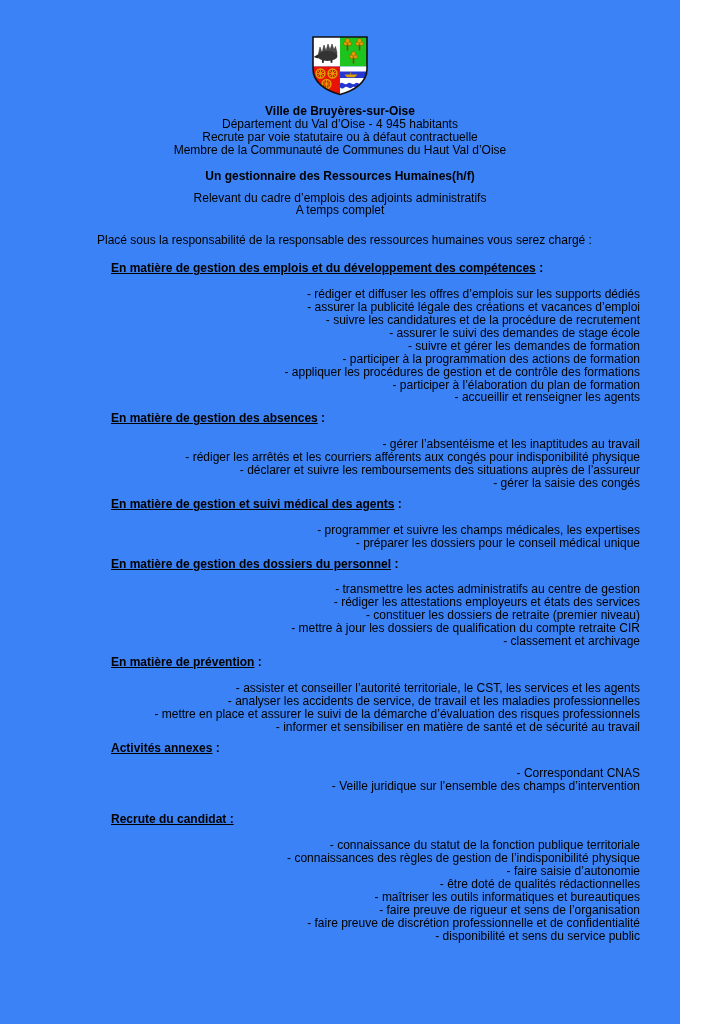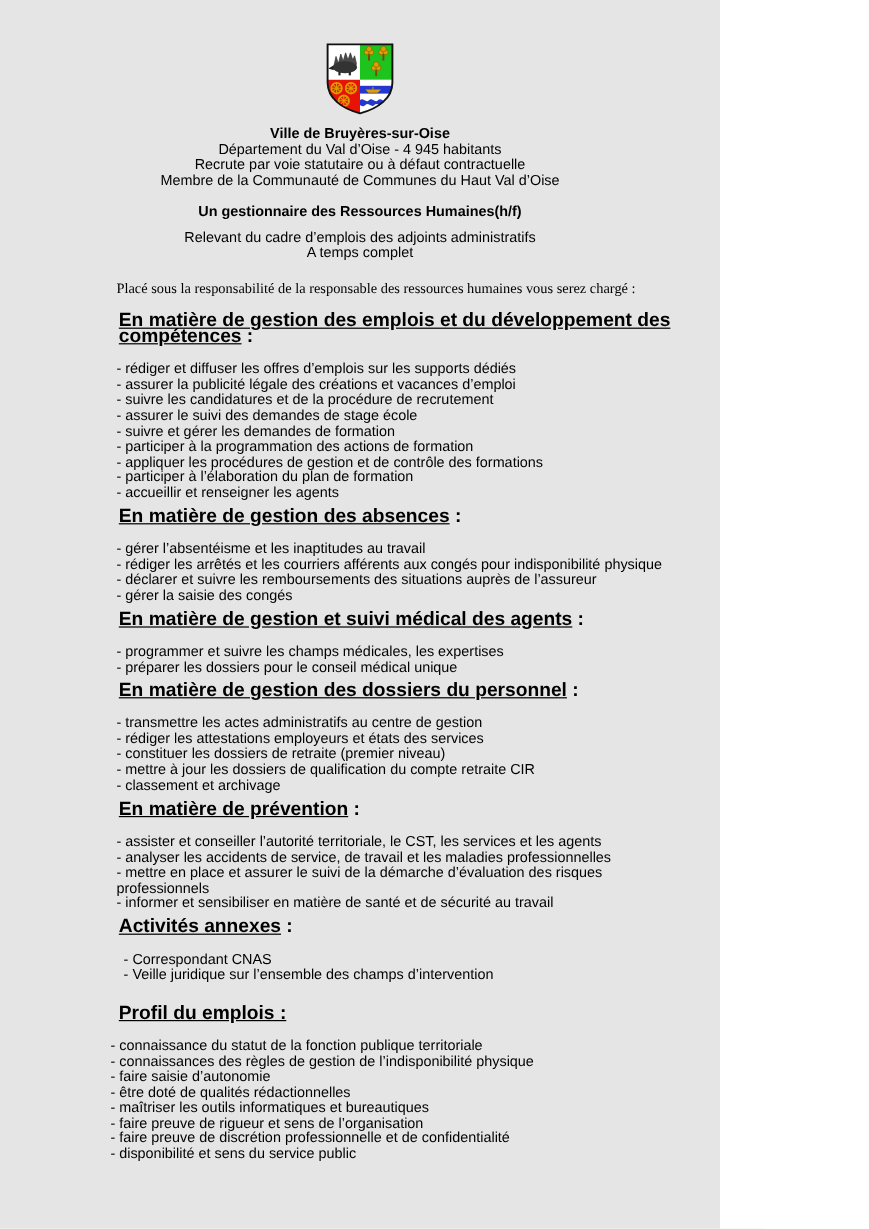--- a/index.html
+++ b/index.html
@@ -2,38 +2,38 @@
 <html style="--c-green: #1ec41e; --c-red: #e81207; --c-blue: #2438cf; --c-gold: #dc9e00; --c-dark: #333333; --c-outline: #111111;"><head>
 <meta charset="utf-8">
 <style>
   html, body { margin:0; padding:0; }
   body {
     width:724px; height:1024px;
     background:#ffffff; color:#000000;
     font-family:"Liberation Sans", sans-serif;
     font-size:12px; line-height:12.9px;
   }
-  .page { position:relative; width:600px; height:1024px; background:#e5e5e5; overflow:hidden; }
+  .page { position:relative; width:680px; height:1024px; background:#3b82f6; overflow:hidden; }
 
   .emblem { display:block; margin:35px auto 8px auto; width:64px; height:62px; }
 
   .header { text-align:center; }
   .header div { margin:0; }
   .city { font-weight:bold; }
   .job-title { font-weight:bold; margin-top:13px !important;text-align:center; }
   .job-grade { margin-top:9px !important; }
 
   .content { padding:0 40px 0 97px; }
-  .intro { margin:17px 0 15px 0;font-family:Liberation Serif, serif; }
+  .intro { margin:17px 0 15px 0; }
 
   .sec { margin-top:8px; }
   .sec-profil { margin-top:20px; }
-  .sec-heading { font-weight:bold; font-size:16px; margin:0 0 13px 2px; line-height:12.9px; }
+  .sec-heading { font-weight:bold; font-size:12px; margin:0 0 13px 14px; line-height:12.9px; }
   .sec-heading .label { text-decoration:underline; }
-  .list { list-style:none; margin:0; padding:0; }
+  .list { list-style:none; margin:0; padding:0;text-align:right; }
   .list li { margin:0; }
   .sec-annexes .list { margin-left:6px; }
   .sec-profil .list { margin-left:-5px; }
 </style>
 </head>
 <body>
 
 <div class="page">
 
   <svg class="emblem" viewBox="0 0 64 62" aria-hidden="true">
@@ -189,21 +189,21 @@
     <section class="sec sec-annexes">
       <h2 class="sec-heading"><span class="label">Activités annexes</span><span> :</span></h2>
       <ul class="list">
 
       <li>- Correspondant CNAS</li>
           <li>- Veille juridique sur l’ensemble des champs d’intervention</li>
         </ul>
     </section>
 
     <section class="sec sec-profil">
-      <h2 class="sec-heading"><span class="label">Profil du emplois :</span><span></span></h2>
+      <h2 class="sec-heading"><span class="label">Recrute du candidat :</span><span></span></h2>
       <ul class="list">
 
       <li>- connaissance du statut de la fonction publique territoriale</li>
           <li>- connaissances des règles de gestion de l’indisponibilité physique</li>
           <li>- faire saisie d’autonomie</li>
           <li>- être doté de qualités rédactionnelles</li>
           <li>- maîtriser les outils informatiques et bureautiques</li>
           <li>- faire preuve de rigueur et sens de l’organisation</li>
           <li>- faire preuve de discrétion professionnelle et de confidentialité</li>
           <li>- disponibilité et sens du service public</li>

